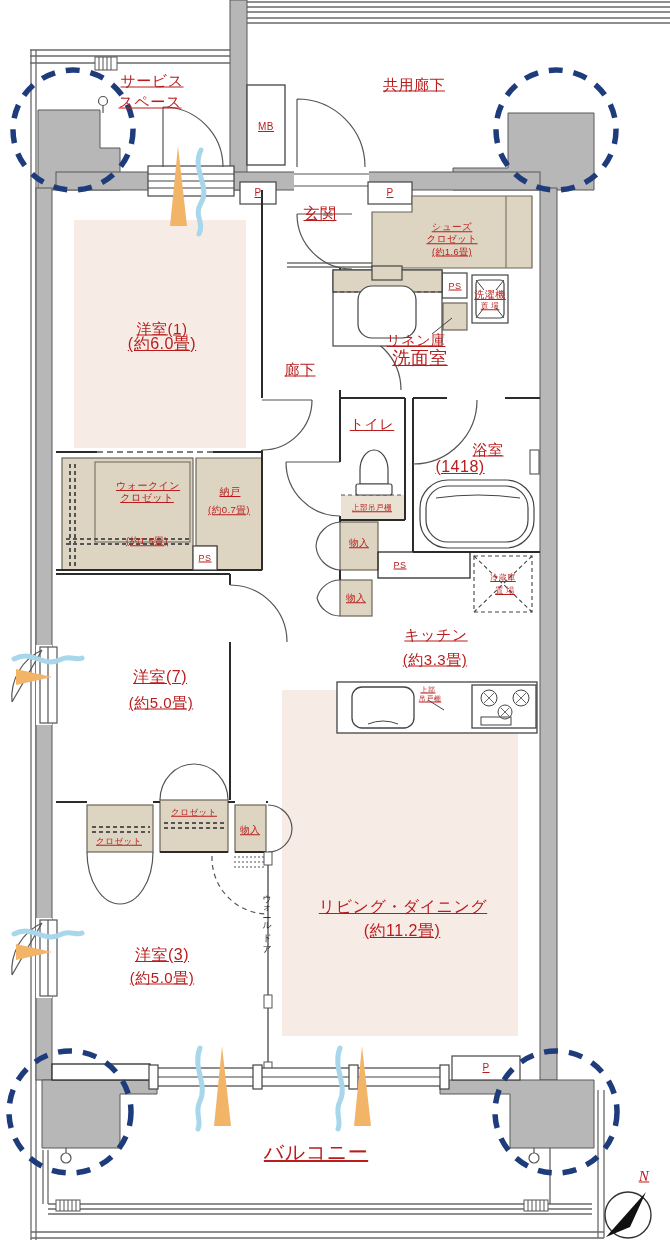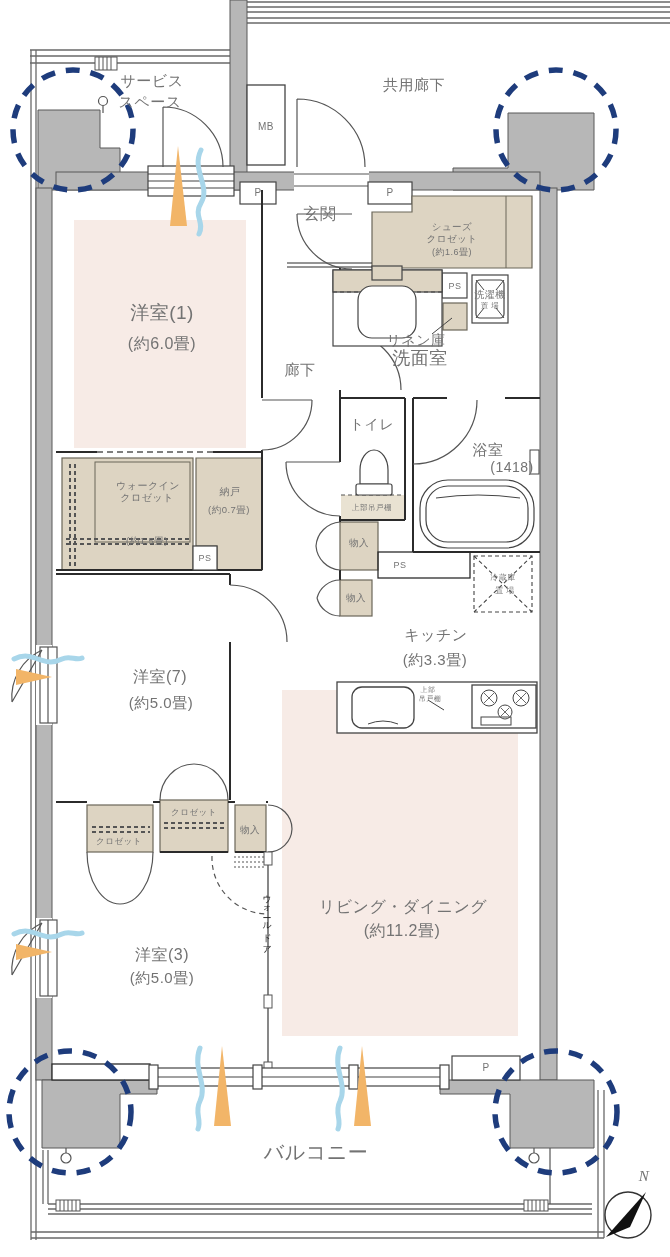--- a/index.html
+++ b/index.html
@@ -1,20 +1,20 @@
 <!DOCTYPE html>
 <html><head>
 <meta charset="utf-8">
 <style>
   html,body{margin:0;padding:0;background:#ffffff;}
   #stage{position:relative;width:670px;height:1257px;background:#ffffff;overflow:hidden;
          font-family:"Liberation Sans","DejaVu Sans",sans-serif;}
   #plan-svg{position:absolute;left:0;top:0;}
-  .lbl{position:absolute;transform:translate(-50%,-50%);color:#737373;white-space:nowrap;
-       line-height:1;letter-spacing:0.5px;}
+  .lbl{position:absolute;transform:translate(-50%,-50%);color:#b91c1c;white-space:nowrap;
+       line-height:1;letter-spacing:0.5px;text-decoration:underline;}
   .vlbl{position:absolute;writing-mode:vertical-rl;text-orientation:upright;color:#1f1f1f;
         line-height:1;letter-spacing:2px;}
   .it{font-style:italic;font-family:"Liberation Serif","DejaVu Serif",serif;}
 </style>
 </head>
 <body>
 
 <div id="stage">
 
 <svg id="plan-svg" width="670" height="1257" viewBox="0 0 670 1257">
@@ -313,27 +313,27 @@
 <div class="lbl" style="left:390px;top:193px;font-size:10px">P</div>
 <div class="lbl" style="left:486px;top:1068px;font-size:10px">P</div>
 <div class="lbl" style="left:316px;top:1152px;font-size:20px">バルコニー</div>
 <div class="lbl it" style="left:644px;top:1176px;font-size:15px">N</div>
 
 <div class="lbl" style="left:320px;top:214px;font-size:16px">玄関</div>
 <div class="lbl" style="left:452px;top:227px;font-size:9.5px">シューズ</div>
 <div class="lbl" style="left:452px;top:239px;font-size:9.5px">クロゼット</div>
 <div class="lbl" style="left:452px;top:252px;font-size:9px">(約1.6畳)</div>
 
-<div class="lbl" style="left:162px;top:312px;font-size:19px">洋室(1)</div>
+<div class="lbl" style="left:162px;top:328px;font-size:15px">洋室(1)</div>
 <div class="lbl" style="left:162px;top:344px;font-size:16px">(約6.0畳)</div>
 <div class="lbl" style="left:300px;top:369px;font-size:15px">廊下</div>
 <div class="lbl" style="left:420px;top:358px;font-size:18px">洗面室</div>
 <div class="lbl" style="left:372px;top:424px;font-size:14px">トイレ</div>
 <div class="lbl" style="left:488px;top:449px;font-size:15px">浴室</div>
-<div class="lbl" style="left:512px;top:467px;font-size:14px">(1418)</div>
+<div class="lbl" style="left:460px;top:467px;font-size:16px">(1418)</div>
 
 <div class="lbl" style="left:148px;top:486px;font-size:10px">ウォークイン</div>
 <div class="lbl" style="left:147px;top:498px;font-size:10px">クロゼット</div>
 <div class="lbl" style="left:147px;top:541px;font-size:9.5px">(約1.5畳)</div>
 <div class="lbl" style="left:230px;top:492px;font-size:10px">納戸</div>
 <div class="lbl" style="left:229px;top:510px;font-size:9.5px">(約0.7畳)</div>
 
 <div class="lbl" style="left:436px;top:634px;font-size:15px">キッチン</div>
 <div class="lbl" style="left:435px;top:659px;font-size:15px">(約3.3畳)</div>
 <div class="lbl" style="left:160px;top:677px;font-size:16px">洋室(7)</div>

